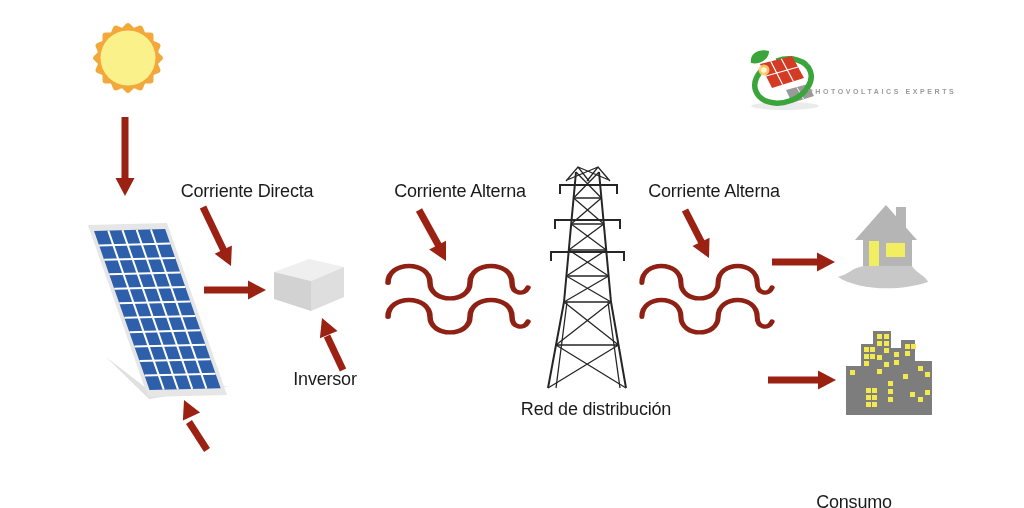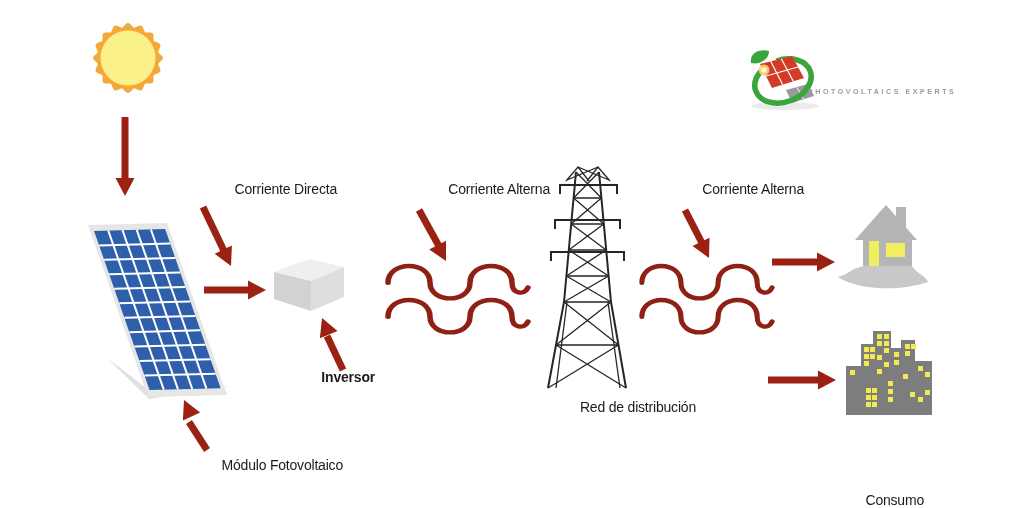--- a/index.html
+++ b/index.html
@@ -1,22 +1,22 @@
 <!DOCTYPE html>
 <html style="--c-arrow: #9b2113; --c-wave: #8e2114; --c-tower: #262626; --c-label-text: #1b1b1b; --c-sun-core: #fbf18b; --c-sun-ray: #f2a83b; --c-panel-blue: #2d5faa; --c-panel-frame: #e6e6e6; --c-house-gray: #b5b5b5; --c-path-gray: #c8c8c8; --c-window-yellow: #f2ee62; --c-city-gray: #7d7d7d; --c-city-window: #f2e94f; --c-inverter-top: #efefef; --c-inverter-left: #d2d2d2; --c-inverter-right: #dedede; --c-logo-red: #d43b25; --c-logo-green: #3aa53b; --c-logo-gray: #8f8f8f;"><head>
 <meta charset="utf-8">
 <style>
   html,body{margin:0;padding:0;background:#fff;}
   .canvas{
     position:relative;width:1024px;height:508px;background:#fff;overflow:hidden;
     font-family:"Liberation Sans",sans-serif;
   }
   .label{
-    position:absolute;font-size:14px;line-height:1.15;color:#1b1b1b;
-    text-align:right;font-weight:400;letter-spacing:-0.2px;
+    position:absolute;font-size:18px;line-height:1.15;color:#1b1b1b;
+    text-align:center;font-weight:400;letter-spacing:-0.2px;
   }
   svg.layer{position:absolute;left:0;top:0;}
   .arrow-line{stroke:var(--c-arrow,#9b2113);stroke-width:7;fill:none;stroke-linecap:butt;}
   .arrow-head{fill:var(--c-arrow,#9b2113);stroke:none;}
   .wave-path{stroke:var(--c-wave,#8e2114);stroke-width:5.5;fill:none;stroke-linecap:round;vector-effect:non-scaling-stroke;}
   .tower{stroke:var(--c-tower,#262626);fill:none;}
   .t2{stroke-width:2;}
   .t1{stroke-width:1.3;}
   .grid-line{stroke:#ffffff;stroke-width:2;vector-effect:non-scaling-stroke;}
   .logo-text{position:absolute;left:810px;top:62px;font-size:22px;font-weight:700;letter-spacing:-0.3px;white-space:nowrap;}
@@ -207,23 +207,22 @@
       <circle cx="764" cy="70" r="2.8" fill="#fff6d8"></circle>
     </g>
   </svg>
 
   <div class="label" style="left:157px;top:181px;width:180px;">Corriente Directa</div>
 
   <div class="label" style="left:370px;top:181px;width:180px;">Corriente Alterna</div>
 
   <div class="label" style="left:624px;top:181px;width:180px;">Corriente Alterna</div>
 
-  <div class="label" style="left:275px;top:369px;width:100px;font-weight:bold;">Inversor</div>
-
-  <div class="label" style="left:123px;top:457px;width:220px;">Módulo Fotovoltaico</div>
+  <div class="label" style="left:275px;top:369px;width:100px;">Inversor</div>
+
 
   <div class="label" style="left:496px;top:399px;width:200px;">Red de distribución</div>
 
   <div class="label" style="left:784px;top:452px;width:140px;margin-top:40px;">Consumo</div>
 
   <div class="logo-tagline">PHOTOVOLTAICS EXPERTS</div>
 
 </div>
 
 </body></html>

